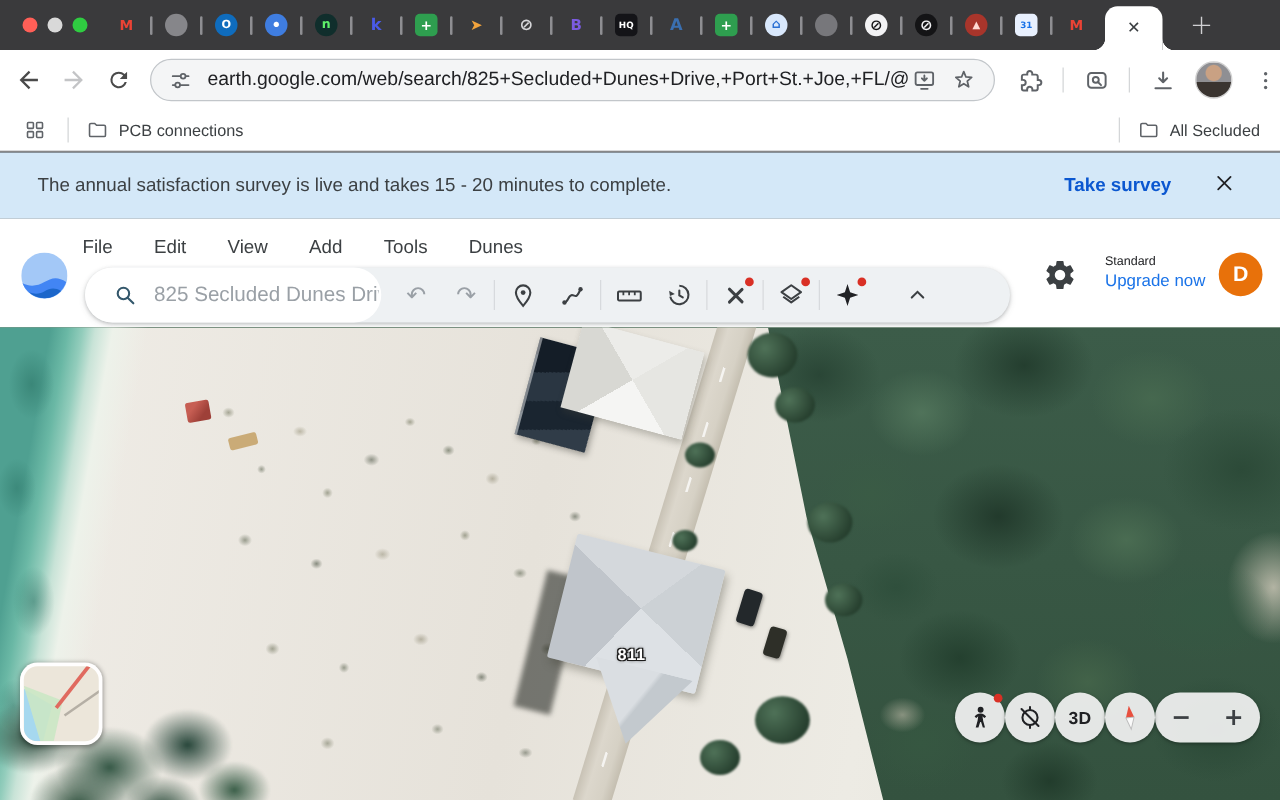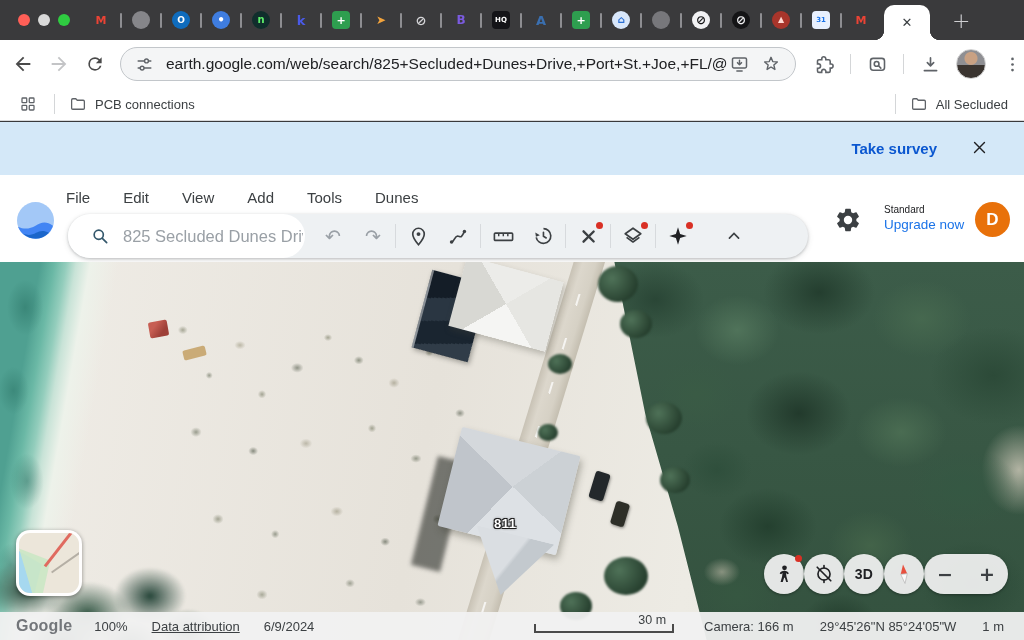--- a/index.html
+++ b/index.html
@@ -376,20 +376,21 @@
   <span class="vdiv" style="margin-left:auto; margin-right:14px"></span>
   <div class="bm-group">
     <svg width="18" height="18" viewBox="0 0 24 24">
         <path fill="none" stroke="#5f6368" stroke-width="1.7" d="M3.5 6.5c0-.8.7-1.5 1.5-1.5h4l2 2h8c.8 0 1.5.7 1.5 1.5v9c0 .8-.7 1.5-1.5 1.5H5c-.8 0-1.5-.7-1.5-1.5z"></path>
       </svg>
     <span class="bm-label">All Secluded</span>
   </div>
 </div>
 
 <div class="banner">
+  <span>The annual satisfaction survey is live and takes 15 - 20 minutes to complete.</span>
   <span class="banner-action">Take survey</span>
   <span class="banner-x">
     <svg width="17" height="17" viewBox="0 0 24 24">
         <path stroke="#202124" stroke-width="2" stroke-linecap="round" d="M5 5l14 14M19 5L5 19"></path>
       </svg>
   </span>
 </div>
 
 <div class="menubar">
     <span class="menu-item">File</span>
@@ -550,26 +551,13 @@
           <polygon points="12,2.5 8.7,12 15.3,12" fill="#e8503f"></polygon>
           <polygon points="8.7,12 15.3,12 12,21.5" fill="#fafafa" stroke="#bdbdbd" stroke-width="0.8"></polygon>
         </svg>
     </div>
     <div class="zoom-pill">
       <span class="zoom-g">−</span>
       <span class="zoom-g">+</span>
     </div>
   </div>
 
-  <div class="statusbar">
-    <span class="sb-brand">Google</span>
-    <span class="sb-item">100%</span>
-    <span class="sb-item sb-link">Data attribution</span>
-    <span class="sb-item">6/9/2024</span>
-    <span class="scalewrap">
-      <span class="scalelabel">30 m</span>
-      <span class="scalebar"></span>
-    </span>
-    <span class="sb-right">Camera: 166 m</span>
-    <span class="sb-right">29°45'26"N 85°24'05"W</span>
-    <span class="sb-right" style="margin-right:4px">1 m</span>
-  </div>
 </div>
 
 </body></html>

